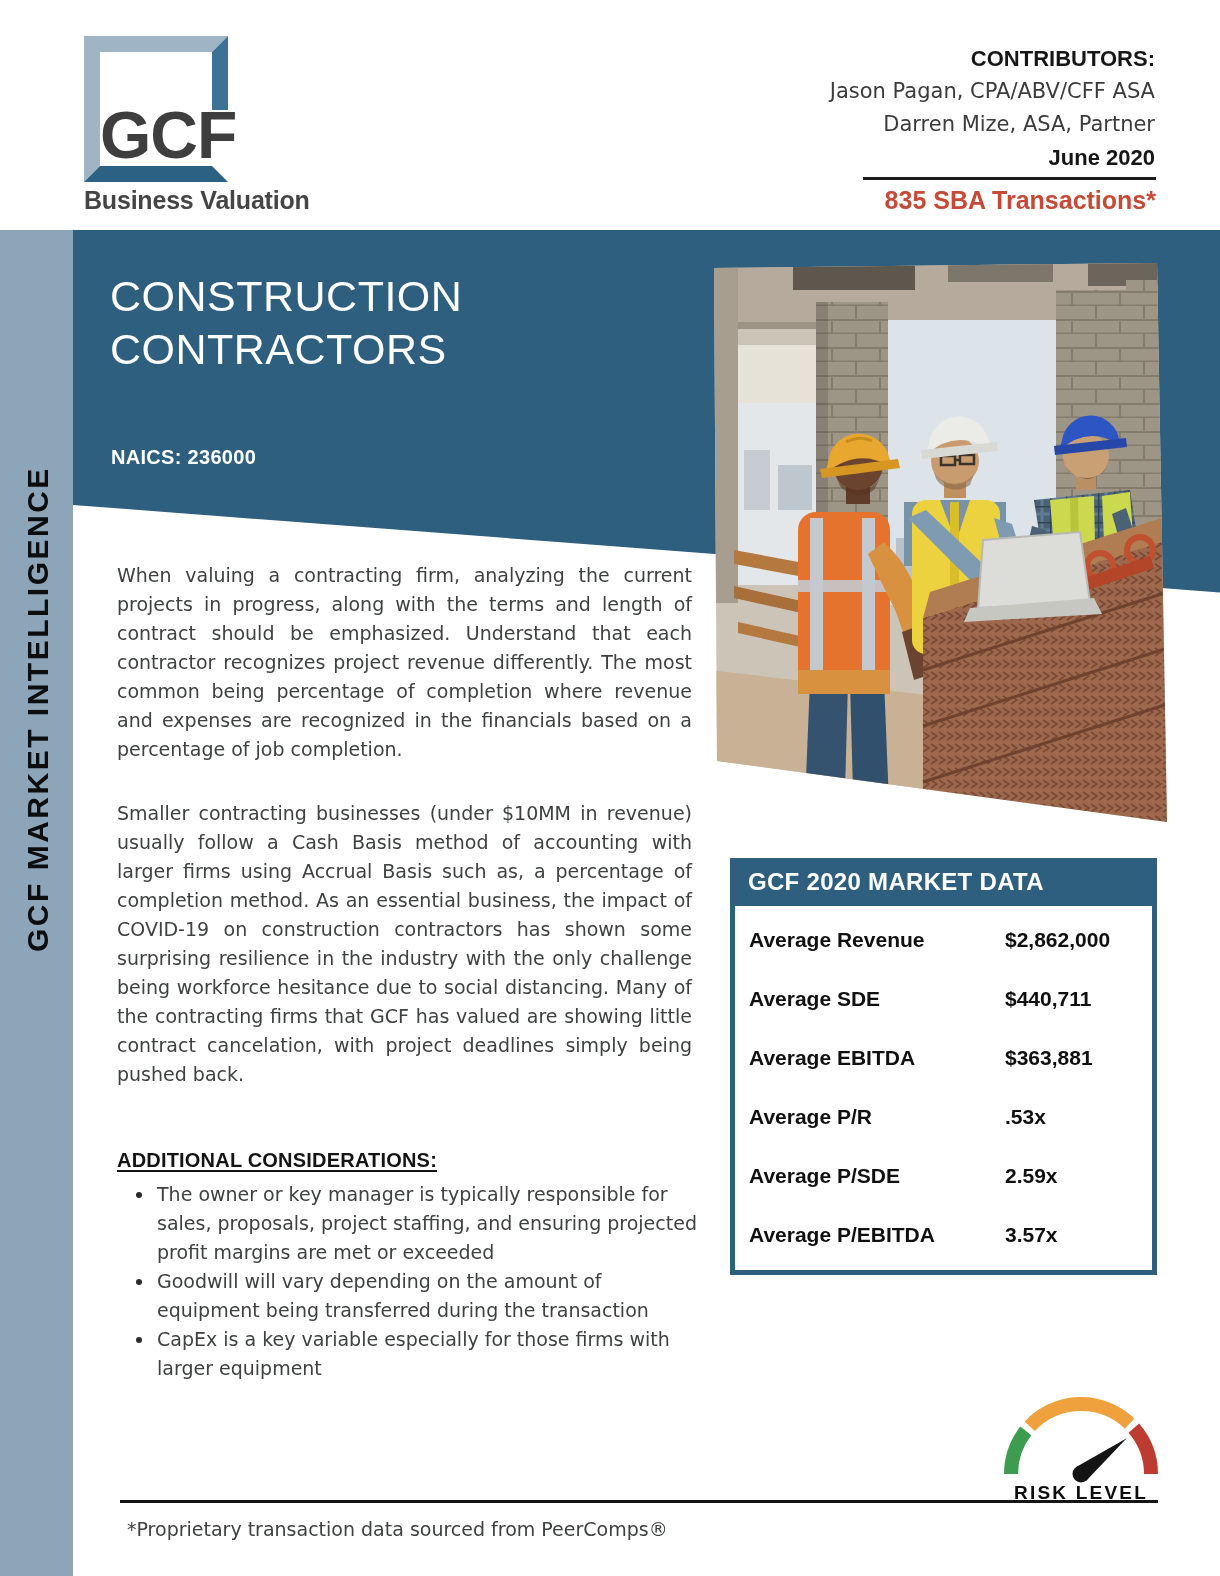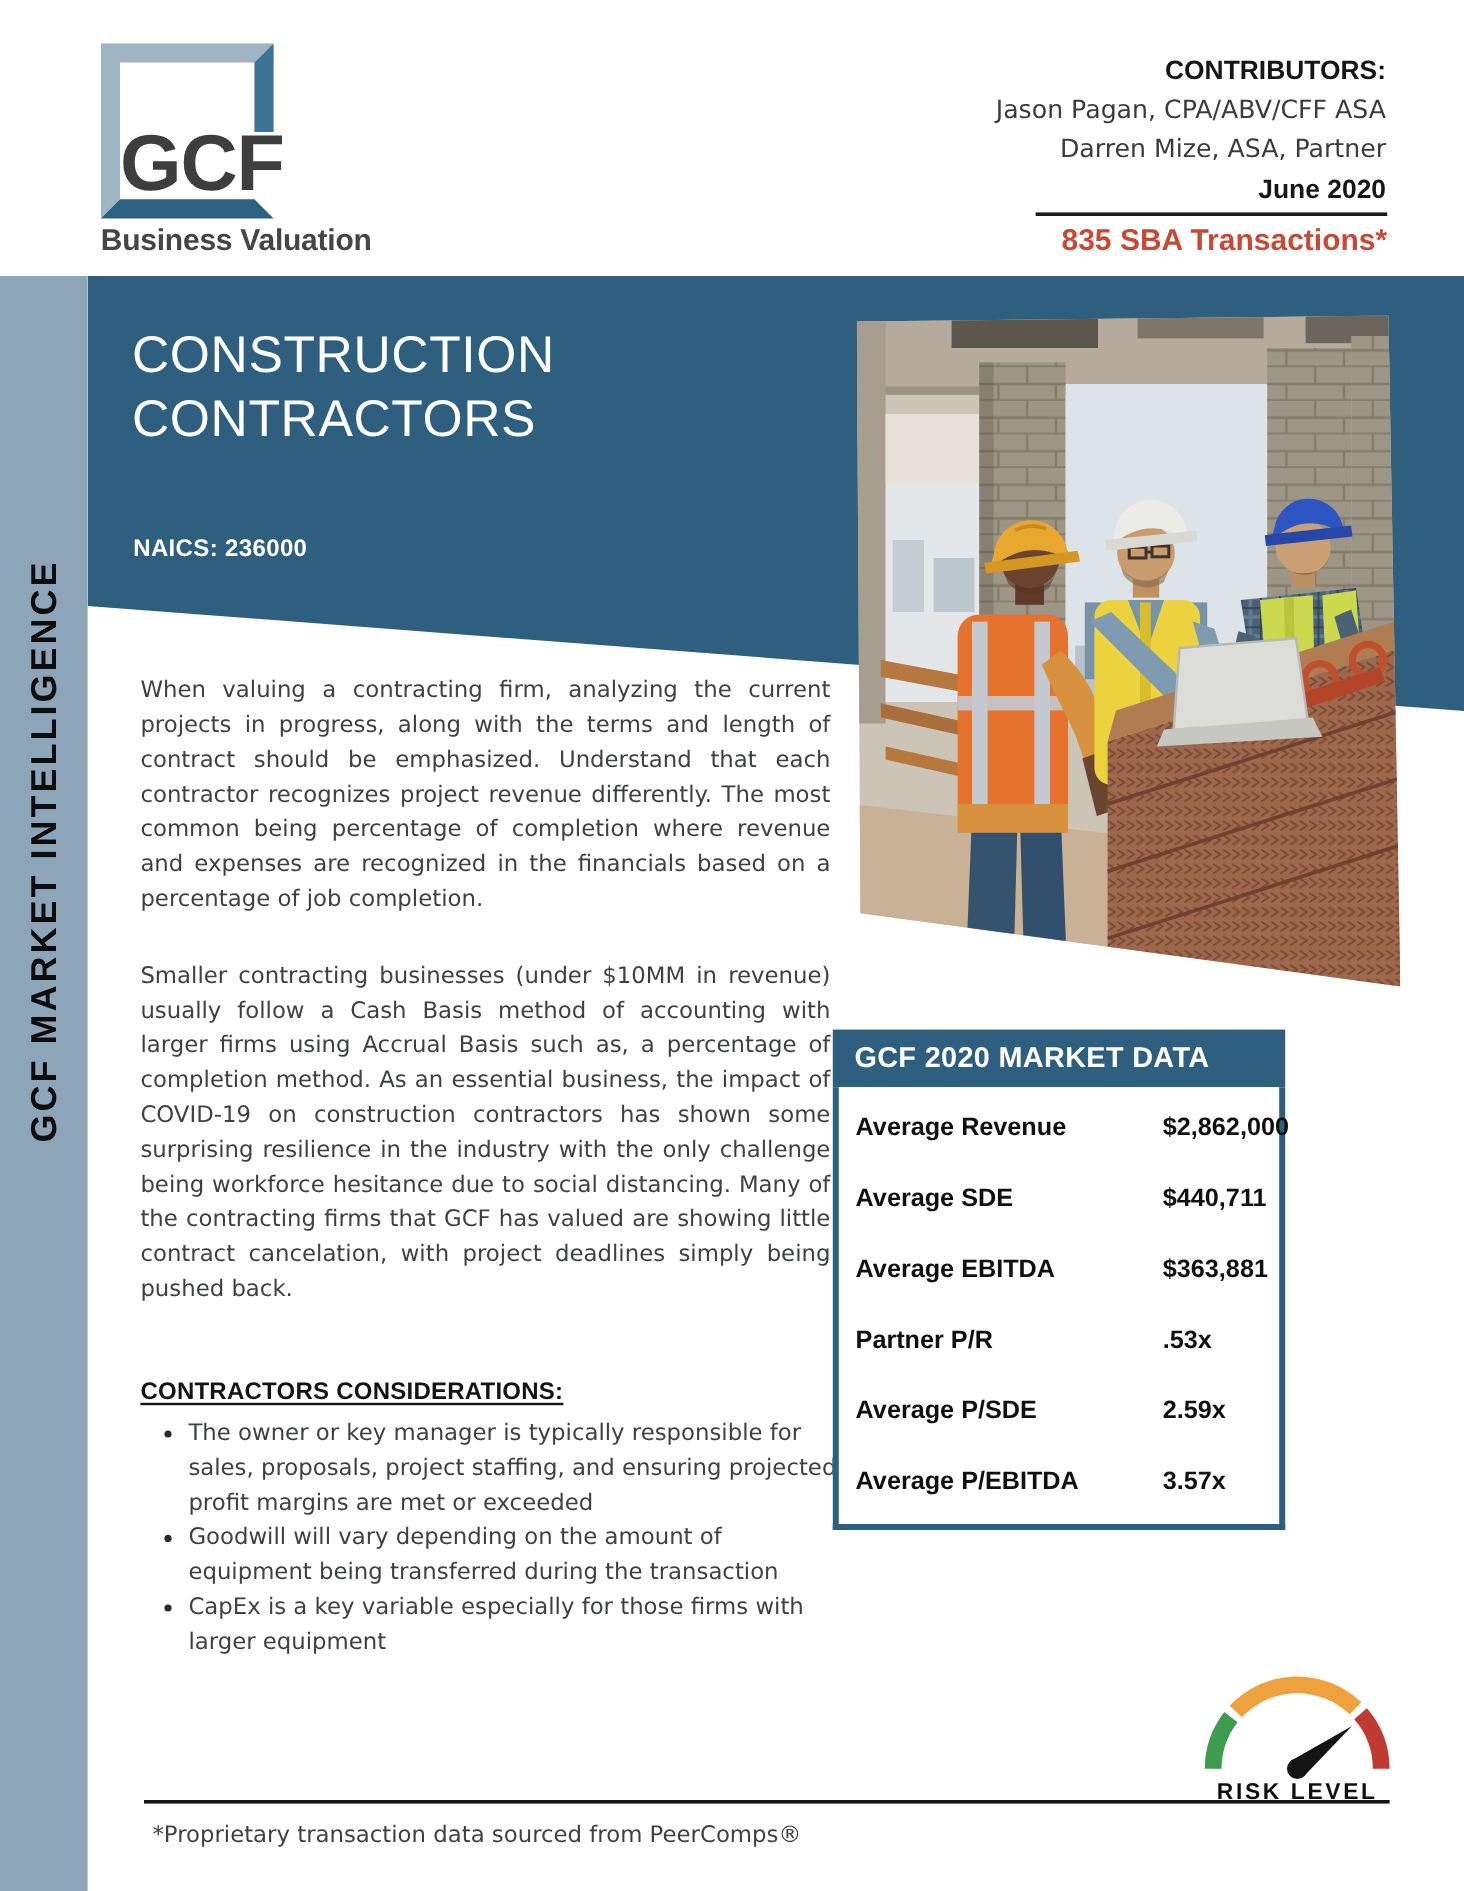--- a/index.html
+++ b/index.html
@@ -50,21 +50,21 @@
   .p1{top:561px;}
   .p2{top:799px;}
   .considerations-heading{position:absolute;left:117px;top:1149px;
     font-family:"Liberation Sans",sans-serif;font-weight:bold;font-size:20px;color:var(--heading-black);
     text-decoration:underline;text-decoration-thickness:2px;text-underline-offset:3px;letter-spacing:0.2px;}
   .bullets{position:absolute;left:117px;top:1180px;width:548px;margin:0;padding:0 0 0 38px;
     font-size:19px;line-height:29px;color:var(--text-dark);}
   .bullets li{margin:0;padding-left:2px;}
   .bullets li::marker{color:#2b2b2b;}
   
-  .market-table{position:absolute;left:694px;top:858px;width:377px;box-sizing:border-box;}
+  .market-table{position:absolute;left:730px;top:858px;width:427px;box-sizing:border-box;}
   .mt-header{height:48px;line-height:48px;background:var(--primary-blue);color:#ffffff;
     font-family:"Liberation Sans",sans-serif;font-weight:bold;font-size:24px;padding-left:18px;
     letter-spacing:0.3px;box-sizing:border-box;}
   .mt-body{border:5px solid var(--primary-blue);border-top:none;background:#ffffff;padding:4px 0 6px 0;}
   .mrow{position:relative;height:59px;padding-left:42px;}
   .mlabel{position:absolute;left:14px;top:50%;transform:translateY(-50%);
     font-family:"Liberation Sans",sans-serif;font-weight:bold;font-size:21px;color:#101010;}
   .mvalue{position:absolute;left:270px;top:50%;transform:translateY(-50%);
     font-family:"Liberation Sans",sans-serif;font-weight:bold;font-size:21px;color:#101010;}
   
@@ -234,21 +234,21 @@
       <g>
         <polygon points="285,290 382,282 392,352 280,358" fill="#DCDCD8" stroke="#B9B9B4" stroke-width="2"></polygon>
         <polygon points="272,358 396,348 404,364 266,372" fill="#C7C7C2"></polygon>
       </g>
     </g>
   </svg>
 
   <div class="para p1">When valuing a contracting firm, analyzing the current projects in progress, along with the terms and length of contract should be emphasized. Understand that each contractor recognizes project revenue differently. The most common being percentage of completion where revenue and expenses are recognized in the financials based on a percentage of job completion.</div>
   <div class="para p2">Smaller contracting businesses (under $10MM in revenue) usually follow a Cash Basis method of accounting with larger firms using Accrual Basis such as, a percentage of completion method.  As an essential business, the impact of COVID-19 on construction contractors has shown some surprising resilience in the industry with the only challenge being workforce hesitance due to social distancing. Many of the contracting firms that GCF has valued are showing little contract cancelation, with project deadlines simply being pushed back.</div>
 
-  <div class="considerations-heading">CONTRACTORS CONSIDERATIONS:</div>
+  <div class="considerations-heading">ADDITIONAL CONSIDERATIONS:</div>
   <ul class="bullets">
     <li>The owner or key manager is typically responsible for sales, proposals, project staffing, and ensuring projected profit margins are met or exceeded</li>
     <li>Goodwill will vary depending on the amount of equipment being transferred during the transaction</li>
     <li>CapEx is a key variable especially for those firms with larger equipment</li>
   </ul>
 
   <div class="market-table">
     <div class="mt-header">GCF 2020 MARKET DATA</div>
     <div class="mt-body">
       <div class="mrow">
@@ -257,21 +257,21 @@
       </div>
       <div class="mrow">
         <span class="mlabel">Average SDE</span>
         <span class="mvalue">$440,711</span>
       </div>
       <div class="mrow">
         <span class="mlabel">Average EBITDA</span>
         <span class="mvalue">$363,881</span>
       </div>
       <div class="mrow">
-        <span class="mlabel">Partner P/R</span>
+        <span class="mlabel">Average P/R</span>
         <span class="mvalue">.53x</span>
       </div>
       <div class="mrow">
         <span class="mlabel">Average P/SDE</span>
         <span class="mvalue">2.59x</span>
       </div>
       <div class="mrow">
         <span class="mlabel">Average P/EBITDA</span>
         <span class="mvalue">3.57x</span>
       </div>

